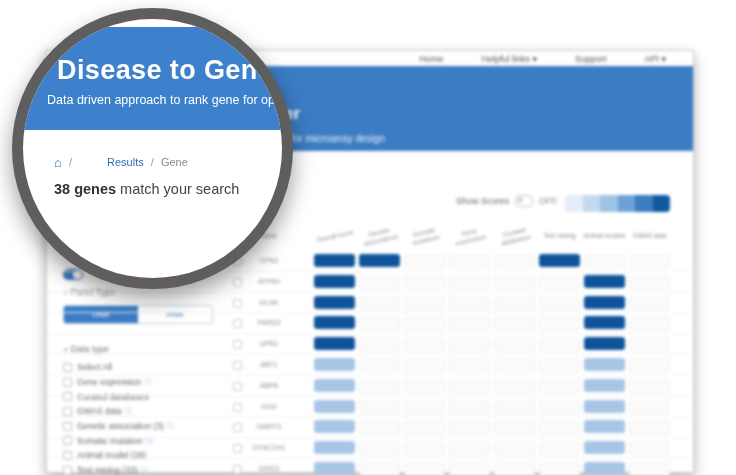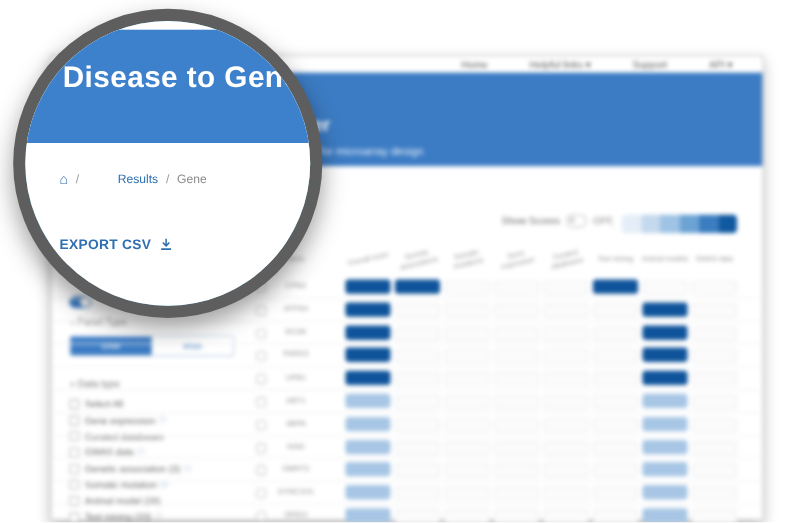--- a/index.html
+++ b/index.html
@@ -48,21 +48,21 @@
   .th.rot{transform:translate(-50%,-50%) rotate(-13deg);}
   .tbody{position:absolute;left:0;top:200px;width:646px;}
   .trow{position:relative;height:19.8px;border-bottom:1px solid #f2f2f2;}
   .row-cb{position:absolute;left:186px;top:6px;width:7px;height:7px;border:1px solid #c6c6c6;border-radius:2px;background:#fff;}
   .gname{position:absolute;left:196px;top:6px;width:52px;font-size:7px;color:#8d8d8d;text-align:center;white-space:nowrap;}
   .cell{position:absolute;top:3px;width:41px;height:13px;border-radius:3px;}
   .cell.empty{width:39px;height:11px;top:4px;background:#fbfbfb;border:1px solid #ededed;}
 
   
   .mag{position:absolute;left:12px;top:8px;width:281px;height:281px;border-radius:50%;
-       border:11px solid #5e5e5e;background:#7dd3fc;box-sizing:border-box;
+       border:11px solid #5e5e5e;background:#c2410c;box-sizing:border-box;
        box-shadow:0 10px 22px rgba(0,0,0,.38);}
   .mag-inner{position:absolute;inset:0;border-radius:50%;overflow:hidden;background:#fff;}
   .mag-banner{position:absolute;left:0;top:8px;width:100%;height:103px;}
   .mag-title{position:absolute;left:34px;top:36px;font-size:27px;font-weight:bold;color:#fff;
              white-space:nowrap;letter-spacing:.4px;}
   .mag-sub{position:absolute;left:24px;top:74px;font-size:12.5px;color:#fff;white-space:nowrap;}
   .crumbs{position:absolute;left:31px;top:136px;font-size:11px;color:#9a9a9a;white-space:nowrap;}
   .crumb-home{font-size:13px;vertical-align:-1px;}
   .crumb-sep{color:#9a9a9a;margin:0 4px;}
   .match-line{position:absolute;left:31px;top:162px;font-size:14.5px;color:#444;white-space:nowrap;}
@@ -310,34 +310,31 @@
           <div class="cell empty" style="left: 582px;"></div>
         </div>
       </div>
   </div>
 
   <div class="mag">
     <div class="mag-inner">
 
       <div class="mag-banner" style="background: rgb(61, 128, 203);"></div>
       <div class="mag-title">Disease to Gene</div>
+      <div class="mag-sub">Data driven approach to rank gene for op</div>
 
       <div class="crumbs">
         <span class="crumb-home" style="color: rgb(46, 111, 178);">⌂</span>
         <span class="crumb-sep">/</span>
         <span class="crumb-link" style="color: rgb(46, 111, 178); margin-left: 28px;">Results</span>
         <span class="crumb-sep">/</span>
         <span style="color:#8a8a8a;">Gene</span>
       </div>
 
-
-      <div class="export-line" style="color: rgb(46, 111, 178);">
-        <span>EXPORT CSV</span>
-        <svg width="12" height="12" viewBox="0 0 12 12">
-          <path d="M6 1v6M3 4.5l3 3 3-3" fill="none" stroke="#2e6fb2" stroke-width="1.4"></path>
-          <path d="M1.5 10.5h9" stroke="#2e6fb2" stroke-width="1.6"></path>
-        </svg>
-      </div>
+      <div class="match-line">
+        <span class="match-count">38 genes</span><span> match your search</span>
+      </div>
+
 
     </div>
   </div>
 
 </div>
 
 </body></html>

